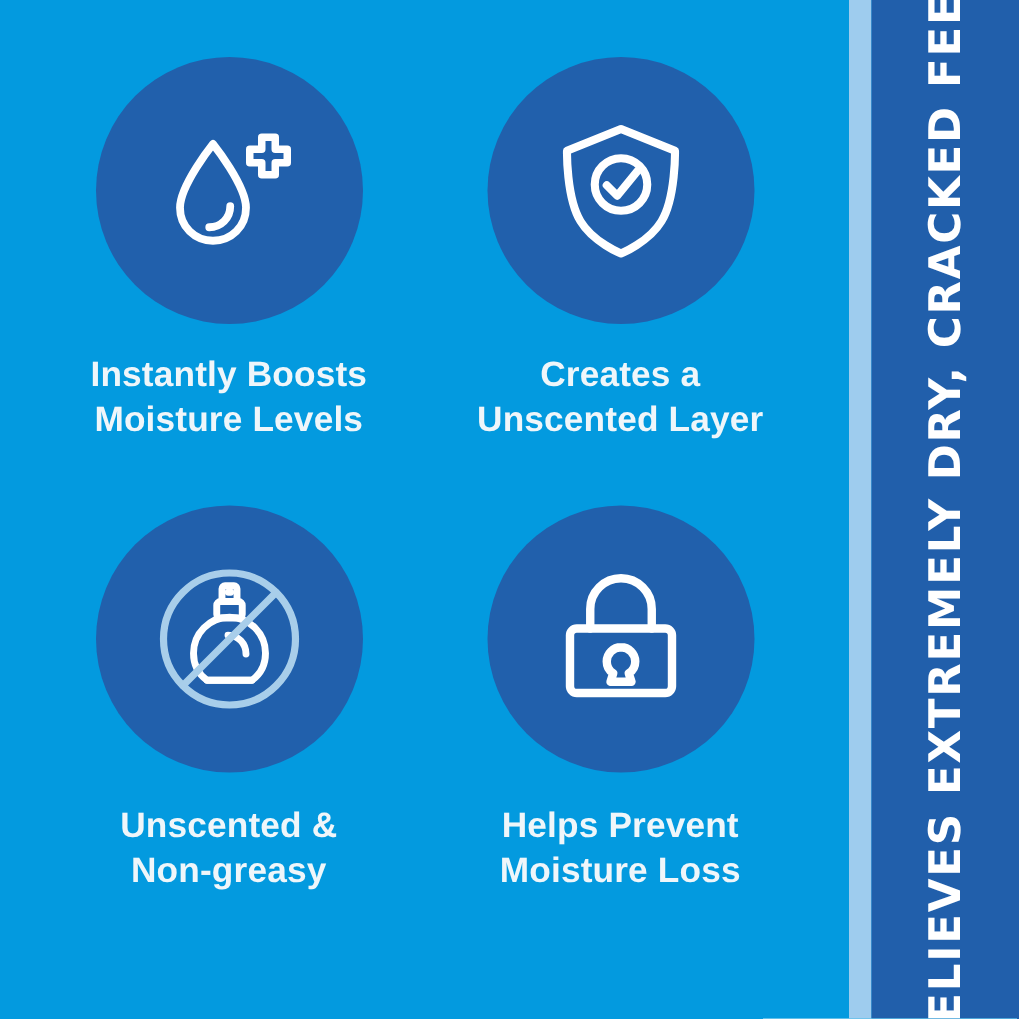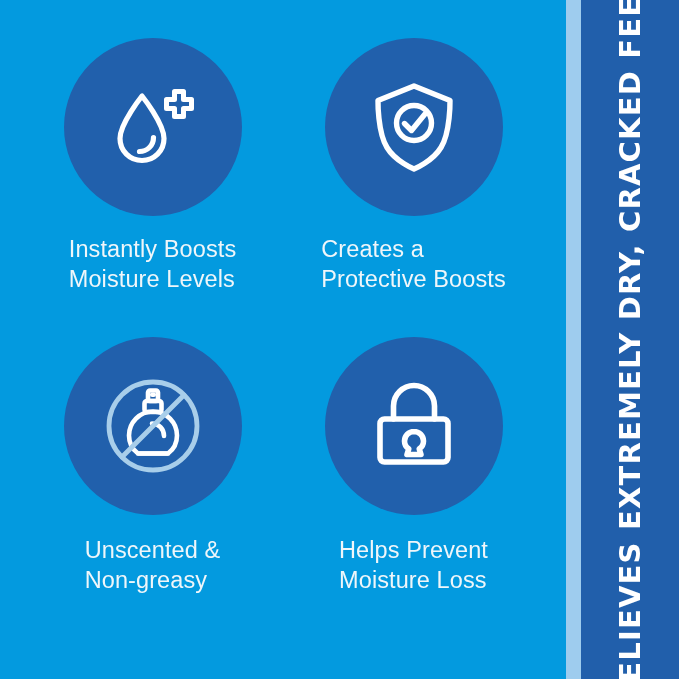--- a/index.html
+++ b/index.html
@@ -52,27 +52,27 @@
   }
 
   .benefit-icon-circle svg {
     display: block;
     width: 104px;
     height: 104px;
   }
 
   .benefit-label {
     margin-top: 18px;
-    text-align: left;
+    text-align: center;
     color: #EFF6FA;
     font-size: 23.5px;
     line-height: 1.28;
     letter-spacing: 0.1px;
     white-space: pre-line;
-    font-weight: 400;
+    font-weight: 700;
   }
 
   
   .benefit.row2 .benefit-label { margin-top: 20px; }
 
   
   .side-strip-light {
     position: absolute;
     top: 0;
     left: 566px;
@@ -132,21 +132,21 @@
       <div class="benefit-icon-circle">
         <span>
           <svg viewBox="0 0 104 104" width="104" height="104" fill="none" stroke="#FFFFFF" stroke-width="5.4" stroke-linecap="round" stroke-linejoin="round">
             <path d="M52 11 L88 25.5 C88 25.5 88.5 57 79 72.5 C70.5 86.5 52 94 52 94 C52 94 33.5 86.5 25 72.5 C15.5 57 16 25.5 16 25.5 Z"></path>
             <circle cx="52" cy="48" r="17.5"></circle>
             <path d="M42.5 48.5 L49.5 55.5 L63 39"></path>
           </svg>
         </span>
       </div>
       <div class="benefit-label">Creates a
-Protective Boosts</div>
+Unscented Layer</div>
     </div>
 
     <div class="benefit row2">
       <div class="benefit-icon-circle">
         <span>
           <svg viewBox="0 0 104 104" width="104" height="104" fill="none" stroke-linecap="round" stroke-linejoin="round">
             <g stroke="#FFFFFF" stroke-width="4.6" fill="none">
               <path d="M52 37.5 C38.5 37.5 28 48.5 28 61.5 C28 69 31.5 75.5 37 79.5 L67 79.5 C72.5 75.5 76 69 76 61.5 C76 48.5 65.5 37.5 52 37.5 Z"></path>
               <path d="M37 79.5 L67 79.5"></path>
               <path d="M63 62 C63 55 57.8 49.5 51 49.5"></path>

